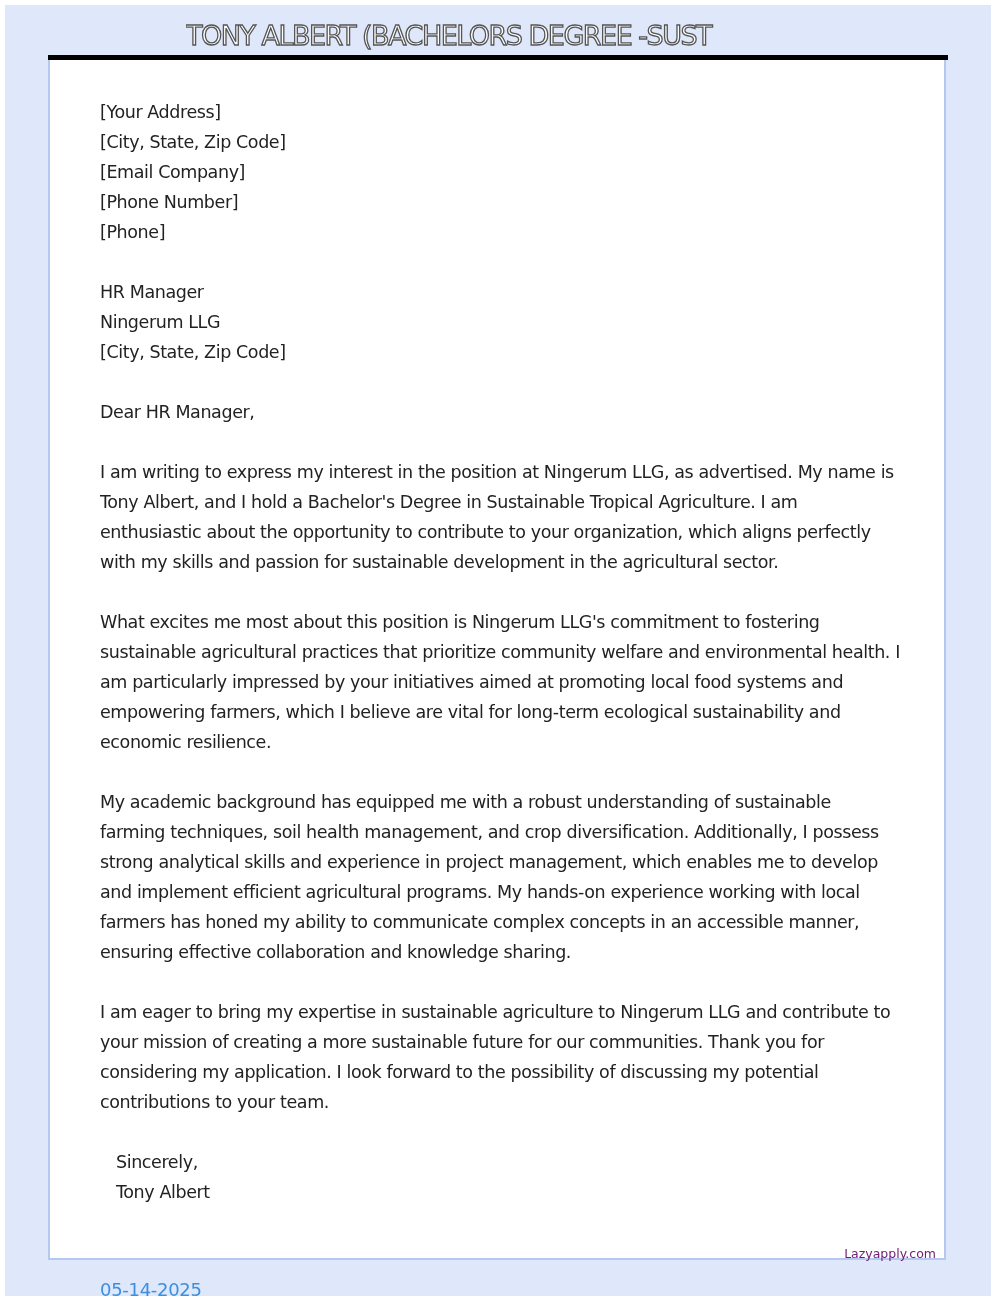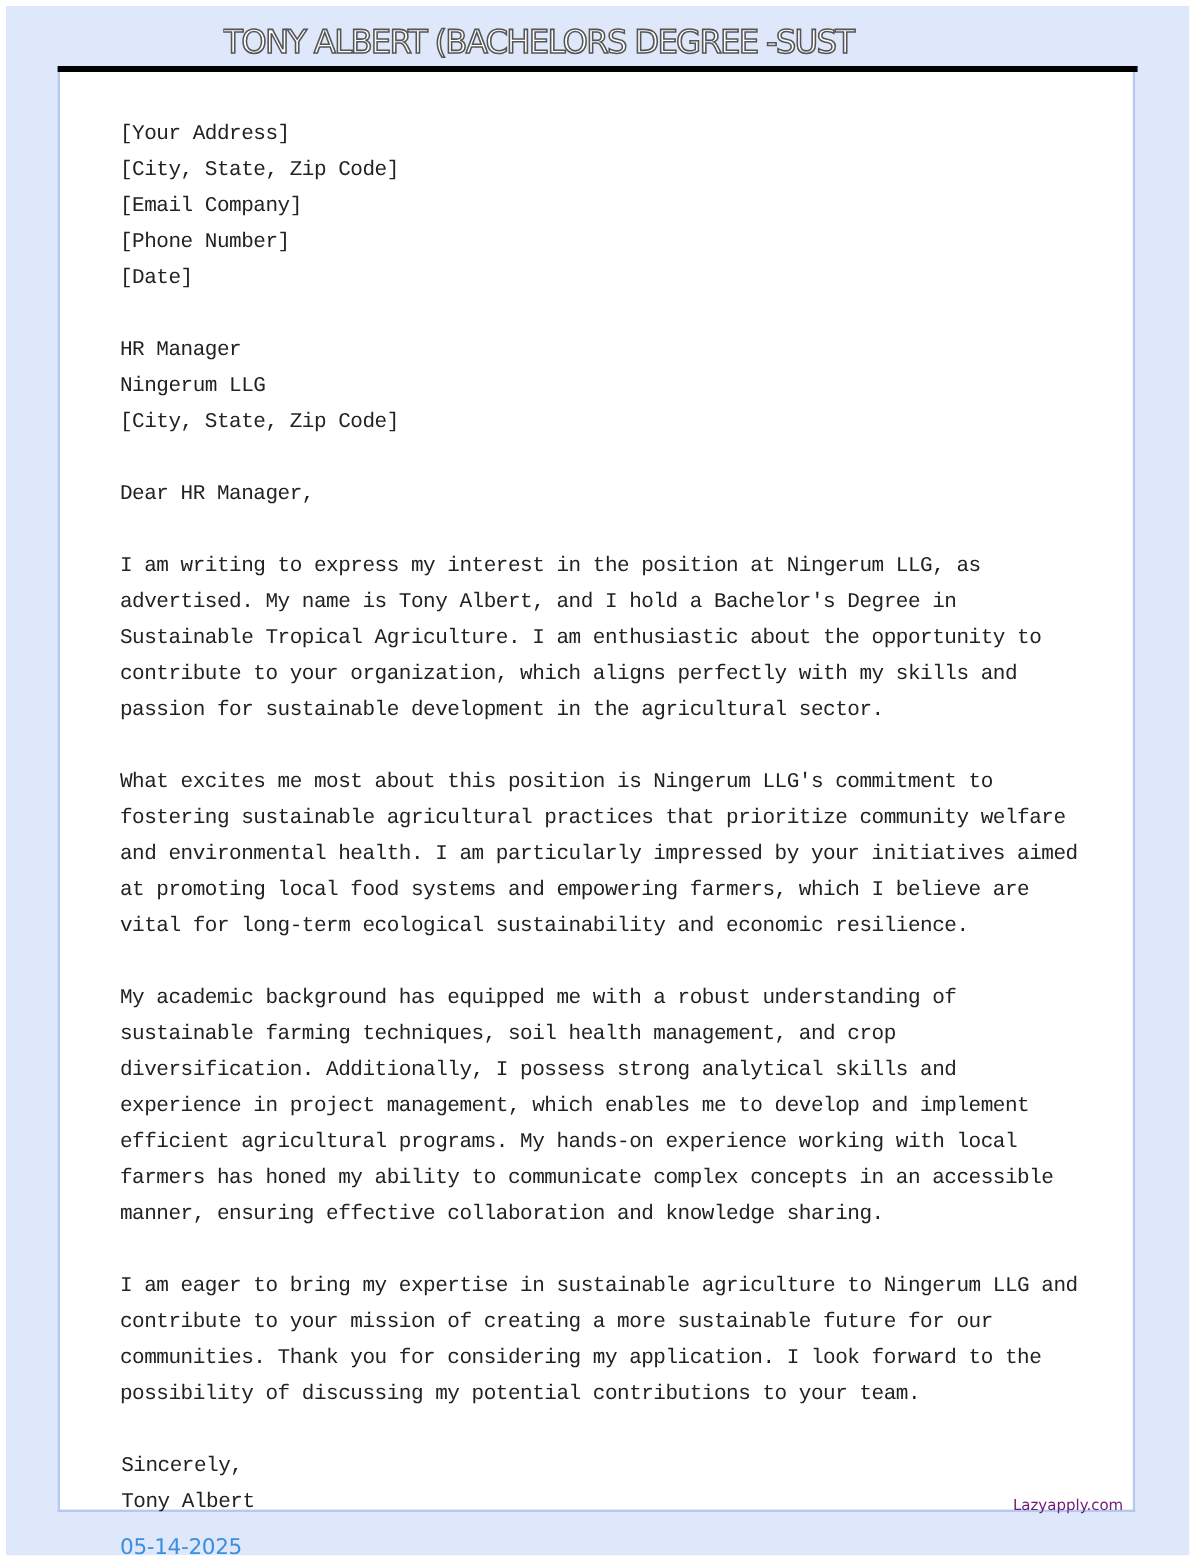--- a/index.html
+++ b/index.html
@@ -5,51 +5,51 @@
     html, body { margin:0; padding:0; background:#ffffff; }
     body { width:996px; height:1300px; position:relative; overflow:hidden; font-family:"DejaVu Sans", sans-serif; }
     .outer { position:absolute; left:5px; top:5px; width:986px; height:1291px; background:#dfe7fa; }
     .title { position:absolute; left:186px; top:12px; width:760px; white-space:nowrap; overflow:hidden;
       font-family:"DejaVu Sans", sans-serif; font-size:27px; line-height:48px; letter-spacing:-1.5px;
       color:#ffffff; -webkit-text-stroke:1.3px #555; }
     .rule { position:absolute; left:48px; top:55px; width:900px; height:5px; background:#000; }
     .card { position:absolute; left:48px; top:60px; width:898px; height:1200px; background:#fff;
       border-left:2px solid #b5c8ef; border-right:2px solid #b5c8ef; border-bottom:2px solid #b5c8ef; box-sizing:border-box; }
     .letter { position:absolute; left:100px; top:97px; width:800px; font-size:17.5px; line-height:30px; color:#222; letter-spacing:-0.4px; }
-    .letter p { margin:0 0 30px 0;font-family:Liberation Mono, monospace; }
+    .letter p { margin:0 0 30px 0; }
     .line { display:block; }
     .brand { position:absolute; right:60px; top:1246px; font-size:12.5px; color:#701a75; }
     .date { position:absolute; left:100px; top:1279px; font-size:18px; color:#3b8fe0; letter-spacing:-0.3px; }
   </style>
 </head>
 <body>
 
 <div class="outer"></div>
 <div class="title">TONY ALBERT (BACHELORS DEGREE -SUST</div>
 <div class="rule"></div>
 <div class="card"></div>
 
 <div class="letter">
   <p>
     <span class="line">[Your Address]</span>
     <span class="line">[City, State, Zip Code]</span>
     <span class="line">[Email Company]</span>
     <span class="line">[Phone Number]</span>
-    <span class="line">[Date]</span>
+    <span class="line">[Phone]</span>
   </p>
   <p>
     <span class="line">HR Manager</span>
     <span class="line">Ningerum LLG</span>
     <span class="line">[City, State, Zip Code]</span>
   </p>
   <p>Dear HR Manager,</p>
   <p>I am writing to express my interest in the position at Ningerum LLG, as advertised. My name is Tony Albert, and I hold a Bachelor's Degree in Sustainable Tropical Agriculture. I am enthusiastic about the opportunity to contribute to your organization, which aligns perfectly with my skills and passion for sustainable development in the agricultural sector.</p>
   <p>What excites me most about this position is Ningerum LLG's commitment to fostering sustainable agricultural practices that prioritize community welfare and environmental health. I am particularly impressed by your initiatives aimed at promoting local food systems and empowering farmers, which I believe are vital for long-term ecological sustainability and economic resilience.</p>
   <p>My academic background has equipped me with a robust understanding of sustainable farming techniques, soil health management, and crop diversification. Additionally, I possess strong analytical skills and experience in project management, which enables me to develop and implement efficient agricultural programs. My hands-on experience working with local farmers has honed my ability to communicate complex concepts in an accessible manner, ensuring effective collaboration and knowledge sharing.</p>
   <p>I am eager to bring my expertise in sustainable agriculture to Ningerum LLG and contribute to your mission of creating a more sustainable future for our communities. Thank you for considering my application. I look forward to the possibility of discussing my potential contributions to your team.</p>
-  <p style="margin:1px;">
+  <p style="margin:16px;">
     <span class="line">Sincerely,</span>
     <span class="line">Tony Albert</span>
   </p>
 </div>
 
 <div class="brand">Lazyapply.com</div>
 <div class="date">05-14-2025</div>
 
 </body></html>

